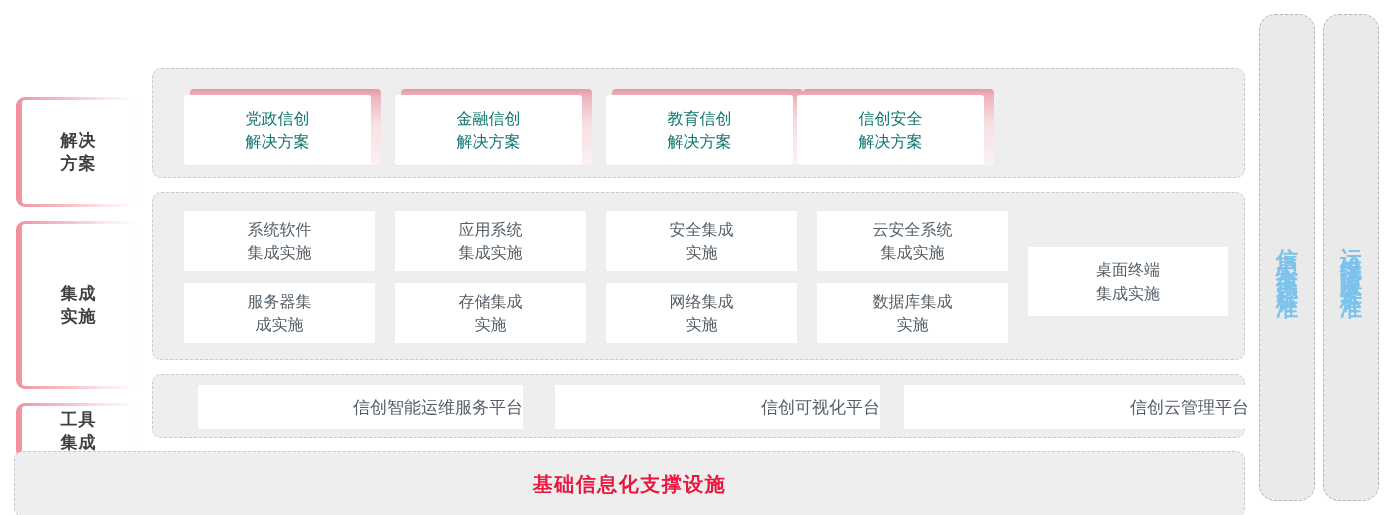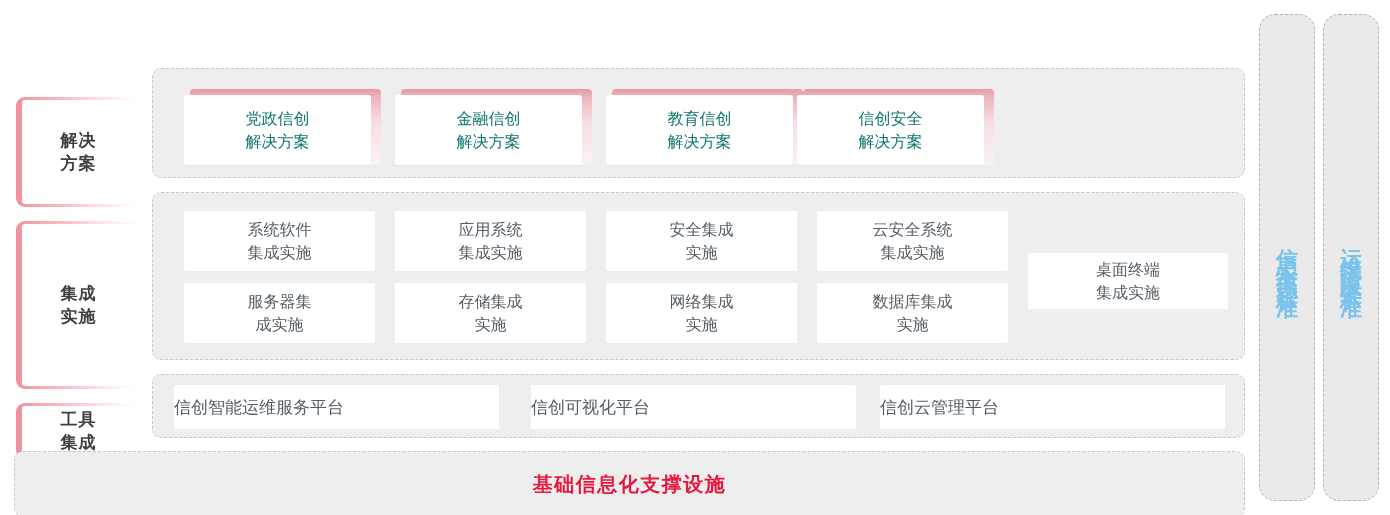--- a/index.html
+++ b/index.html
@@ -148,32 +148,33 @@
   }
   .int-card .txt {
     color: #555e66;
     font-size: 16px;
     line-height: 1.45;
     text-align: center;
     white-space: pre-line;
   }
   .int-r1 { top: 18px; height: 60px; width: 191px; }
   .int-r2 { top: 90px; height: 60px; width: 191px; }
-  .int-tall { top: 54px; height: 56px; width: 200px; margin-top: 6px; }
+  .int-tall { top: 54px; height: 69px; width: 200px; }
 
   
   .tool-card {
     position: absolute;
     top: 10px;
     height: 44px;
     background: #ffffff;
     display: flex;
     align-items: center;
-    justify-content: flex-start;
+    justify-content: flex-end;
     border-radius: 1px;
+    margin-left: 24px;
   }
   .tool-card .txt {
     color: #555e66;
     font-size: 17px;
   }
 
   
   .vbar {
     position: absolute;
     top: 14px;

